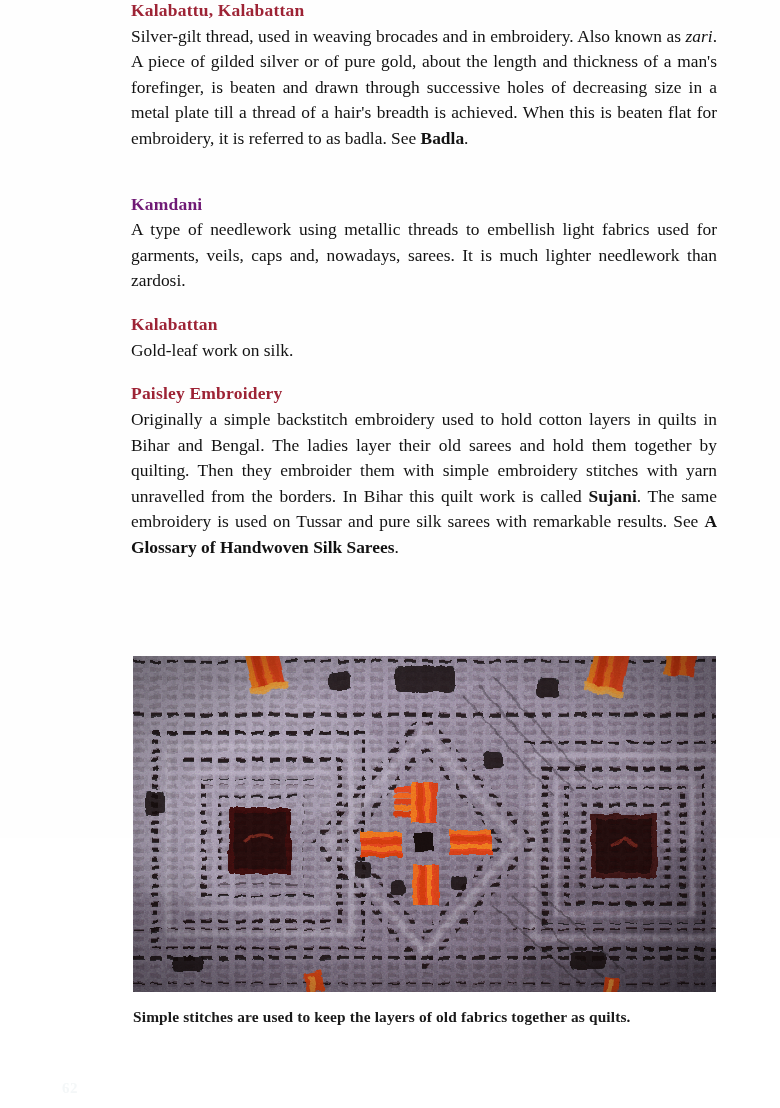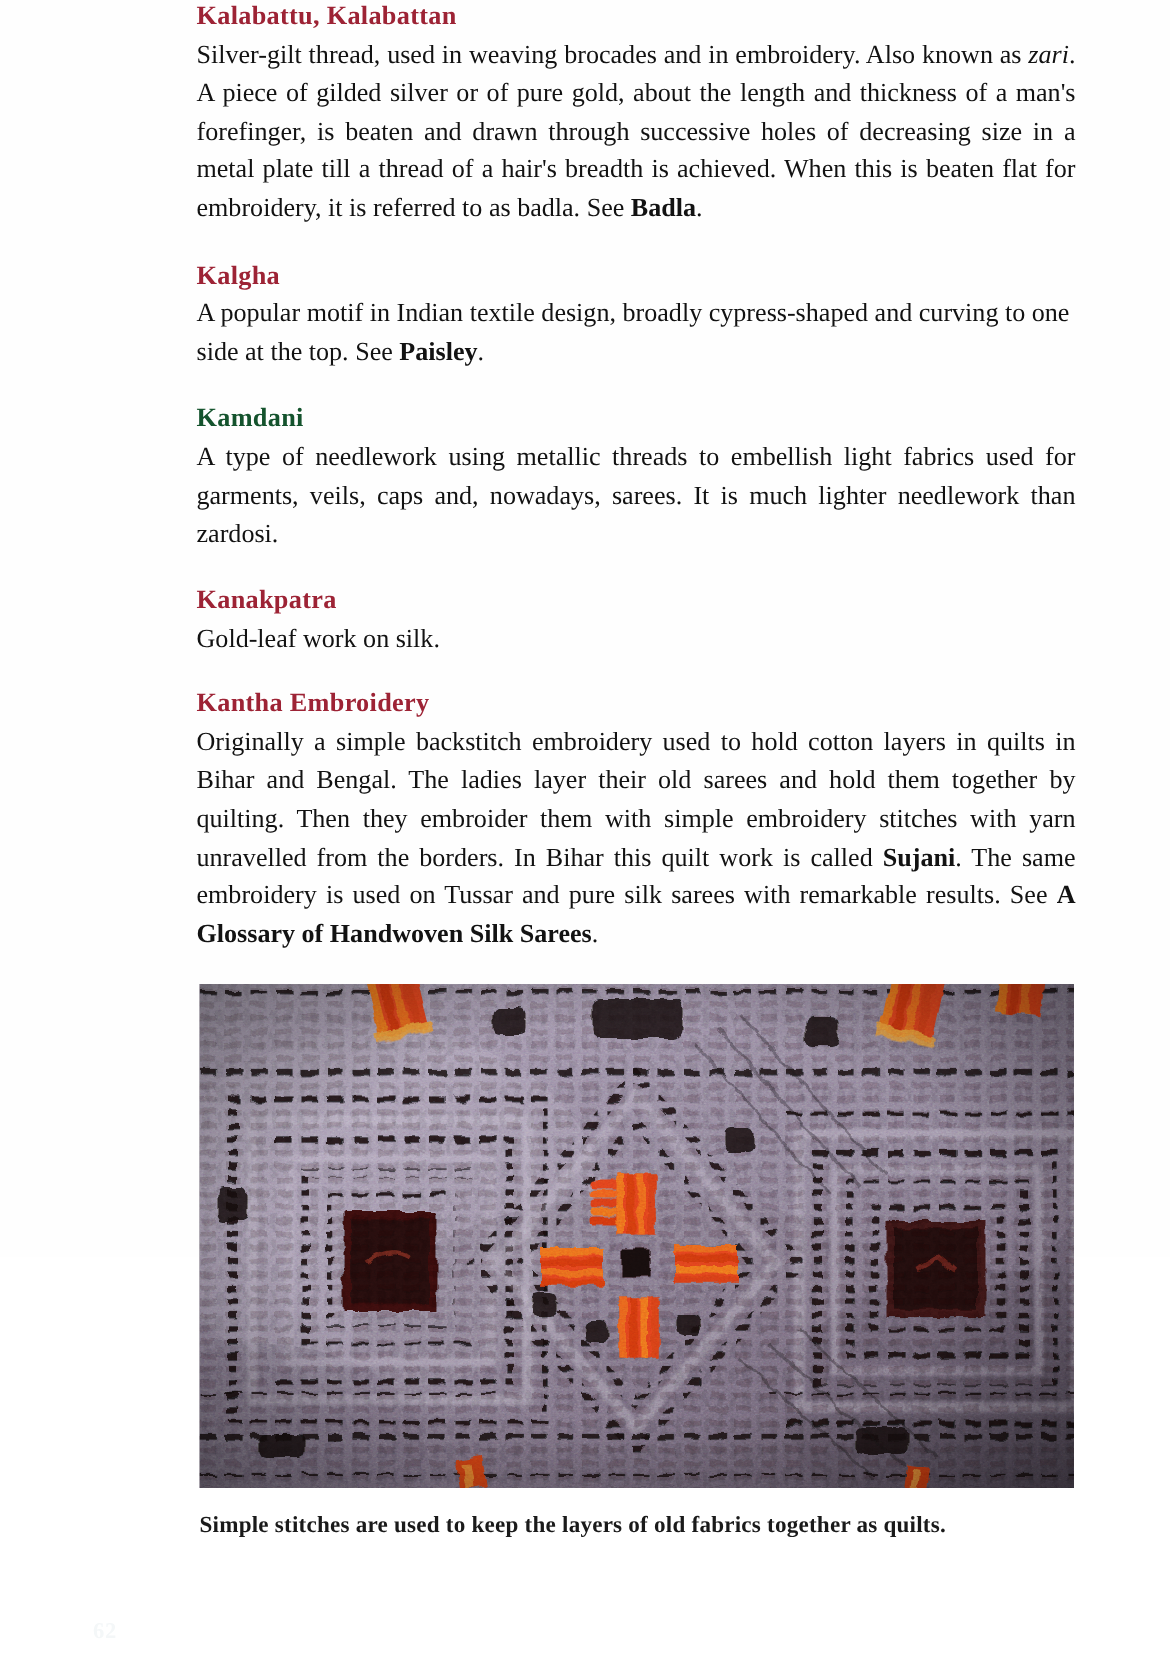--- a/index.html
+++ b/index.html
@@ -108,43 +108,39 @@
 
   <div class="content">
 
     <div class="entry">
       <h2 class="term" style="color: rgb(157, 35, 53);">Kalabattu, Kalabattan</h2>
       <p class="def">Silver-gilt thread, used in weaving brocades and in embroidery. Also known as <i class="it">zari</i>.  A piece of gilded silver or of pure gold, about the length and thickness of a man's forefinger, is beaten and drawn through successive holes of decreasing size in a metal plate till a thread of a hair's breadth is achieved. When this is beaten flat for embroidery, it is referred to as badla. See <b class="bdit">Badla</b>.</p>
     </div>
 
     <div class="gap-entry"></div>
 
+
+    <div class="gap-entry"></div>
+
     <div class="entry">
-      <h2 class="term" style="color: rgb(157, 35, 53);">Kalgha</h2>
-      <p class="def last-loose">A popular motif in Indian textile design, broadly cypress-shaped and curving to one side at the top. See <b class="bd">Paisley</b>.</p>
-    </div>
-
-    <div class="gap-entry"></div>
+      <h2 class="term" style="color: #701a75;">Kamdani</h2>
+      <p class="def">A type of needlework using metallic threads to embellish light fabrics used for garments, veils, caps and, nowadays, sarees. It is much lighter needlework than zardosi.</p>
+    </div>
+
+    <div class="gap-entry-sm"></div>
 
     <div class="entry">
-      <h2 class="term" style="color: #14532d;">Kamdani</h2>
-      <p class="def">A type of needlework using metallic threads to embellish light fabrics used for garments, veils, caps and, nowadays, sarees. It is much lighter needlework than zardosi.</p>
+      <h2 class="term" style="color: rgb(157, 35, 53);">Kalabattan</h2>
+      <p class="def last-loose">Gold-leaf work on silk.</p>
     </div>
 
     <div class="gap-entry-sm"></div>
 
     <div class="entry">
-      <h2 class="term" style="color: rgb(157, 35, 53);">Kanakpatra</h2>
-      <p class="def last-loose">Gold-leaf work on silk.</p>
-    </div>
-
-    <div class="gap-entry-sm"></div>
-
-    <div class="entry">
-      <h2 class="term" style="color: rgb(157, 35, 53);">Kantha Embroidery</h2>
+      <h2 class="term" style="color: rgb(157, 35, 53);">Paisley Embroidery</h2>
       <p class="def">Originally a simple backstitch embroidery used to hold cotton layers in quilts in Bihar and Bengal.  The ladies layer their old sarees and hold them together by quilting. Then they embroider them with simple embroidery stitches with yarn unravelled from the borders. In Bihar this quilt work is called <b class="bdit">Sujani</b>. The same embroidery is used on Tussar and pure silk sarees with remarkable results. See <b class="bd">A Glossary of Handwoven Silk Sarees</b>.</p>
     </div>
 
   </div>
 
   <div class="figure">
     <div class="photo">
       <svg viewBox="0 0 583 336" preserveAspectRatio="none" shape-rendering="auto">
         <defs>
 

